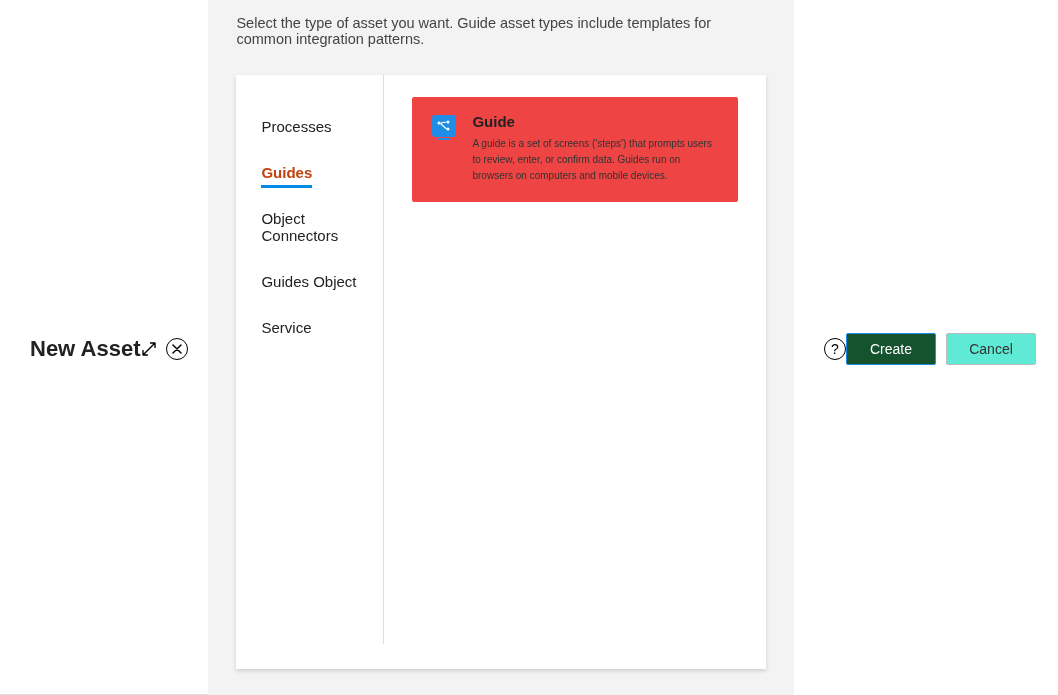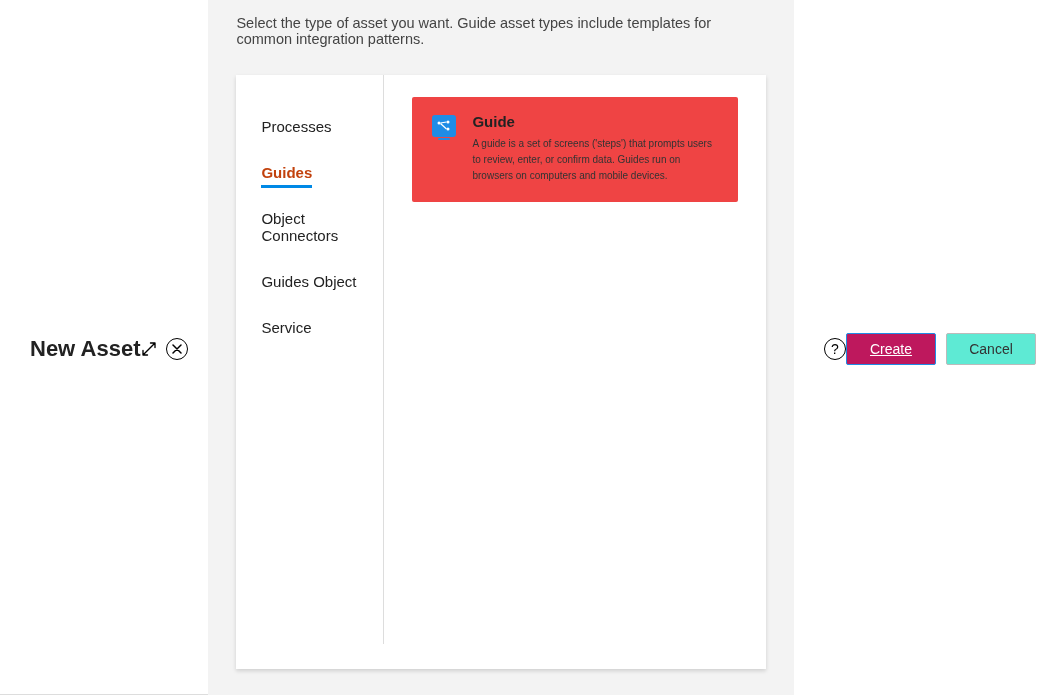--- a/index.html
+++ b/index.html
@@ -178,24 +178,23 @@
     .btn {
       padding: 7px 0;
       width: 90px;
       font-size: 14px;
       border-radius: 2px;
       cursor: pointer;
       text-align: center;
       border: 1px solid transparent;
     }
     .btn-primary {
-      background: #be185d;
+      background: #14532d;
       color: #fff;
       border-color: #1f8ce6;
-      text-decoration: underline;
     }
     .btn-secondary {
       background: #5eead4;
       color: #333;
       border-color: #bbb;
     }
   </style>
 </head>
 <body>
 

